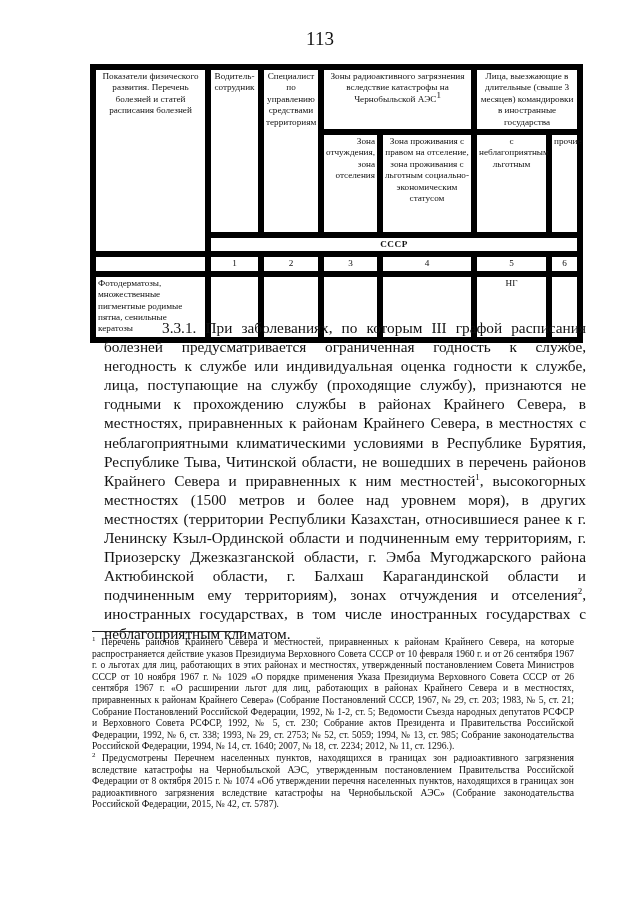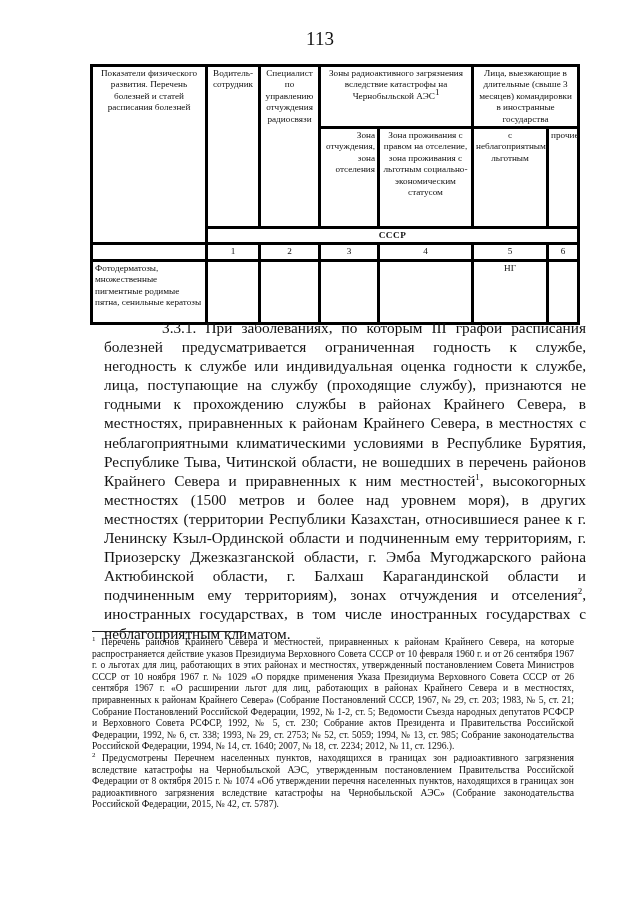--- a/index.html
+++ b/index.html
@@ -1,21 +1,21 @@
 <!DOCTYPE html>
 <html><head>
 <meta charset="utf-8">
 <style>
   html, body { margin: 0; padding: 0; background: #ffffff; }
   body { width: 640px; height: 905px; position: relative; overflow: hidden;
          font-family: "Liberation Serif", "DejaVu Serif", serif; color: #111; }
   .page-number { position: absolute; top: 28px; left: 0; width: 640px; text-align: center; font-size: 19px; }
   table.grid { position: absolute; left: 90px; top: 64px; width: 487px; border-collapse: collapse;
                font-size: 9.2px; line-height: 11.4px; table-layout: fixed; }
-  table.grid td { border: 3px solid #000000; vertical-align: top; padding: 1px 2px; text-align: center; }
+  table.grid td { border: 6px solid #000000; vertical-align: top; padding: 1px 2px; text-align: center; }
   table.grid td.left { text-align: left; }
   .grafy { font-weight: bold; letter-spacing: 0.5px; }
   .body-text { position: absolute; left: 104px; top: 318px; width: 482px; font-size: 15.3px; line-height: 19.1px; text-align: justify; }
   .body-text p { margin: 0; text-indent: 58px; }
   sup { font-size: 9px; line-height: 0; vertical-align: super; }
   .fn-rule { position: absolute; left: 92px; top: 631px; width: 152px; border-top: 1px solid #222; }
   .footnotes { position: absolute; left: 92px; top: 636px; width: 482px; font-size: 9.6px; line-height: 11.6px; text-align: justify; }
   .footnotes p { margin: 0; }
   .footnotes sup { font-size: 7px; }
 </style>
@@ -31,21 +31,21 @@
       <col style="width:60px">
     <col style="width:59px">
       <col style="width:94px">
       <col style="width:75px">
       <col style="width:31px">
   </colgroup>
   <tbody>
       <tr>
     <td rowspan="3">Показатели физического развития. Перечень болезней и статей расписания болезней</td>
     <td rowspan="2">Водитель-сотрудник</td>
-    <td rowspan="2">Специалист по управлению отчуждения радиосвязи</td>
+    <td rowspan="2">Специалист по управлению средствами территориям</td>
     <td colspan="2" style="height:54px;border-radius:16px;">
       <span>Зоны радиоактивного загрязнения вследствие катастрофы на Чернобыльской АЭС</span><sup>1</sup>
     </td>
     <td colspan="2">Лица, выезжающие в длительные (свыше 3 месяцев) командировки в иностранные государства</td>
   </tr>
   <tr>
     <td rowspan="1" style="height:95px;text-align:right;">Зона отчуждения, зона отселения</td>
     <td>Зона проживания с правом на отселение, зона проживания с льготным социально-экономическим статусом</td>
     <td>с неблагоприятным льготным</td>
     <td>прочие</td>

